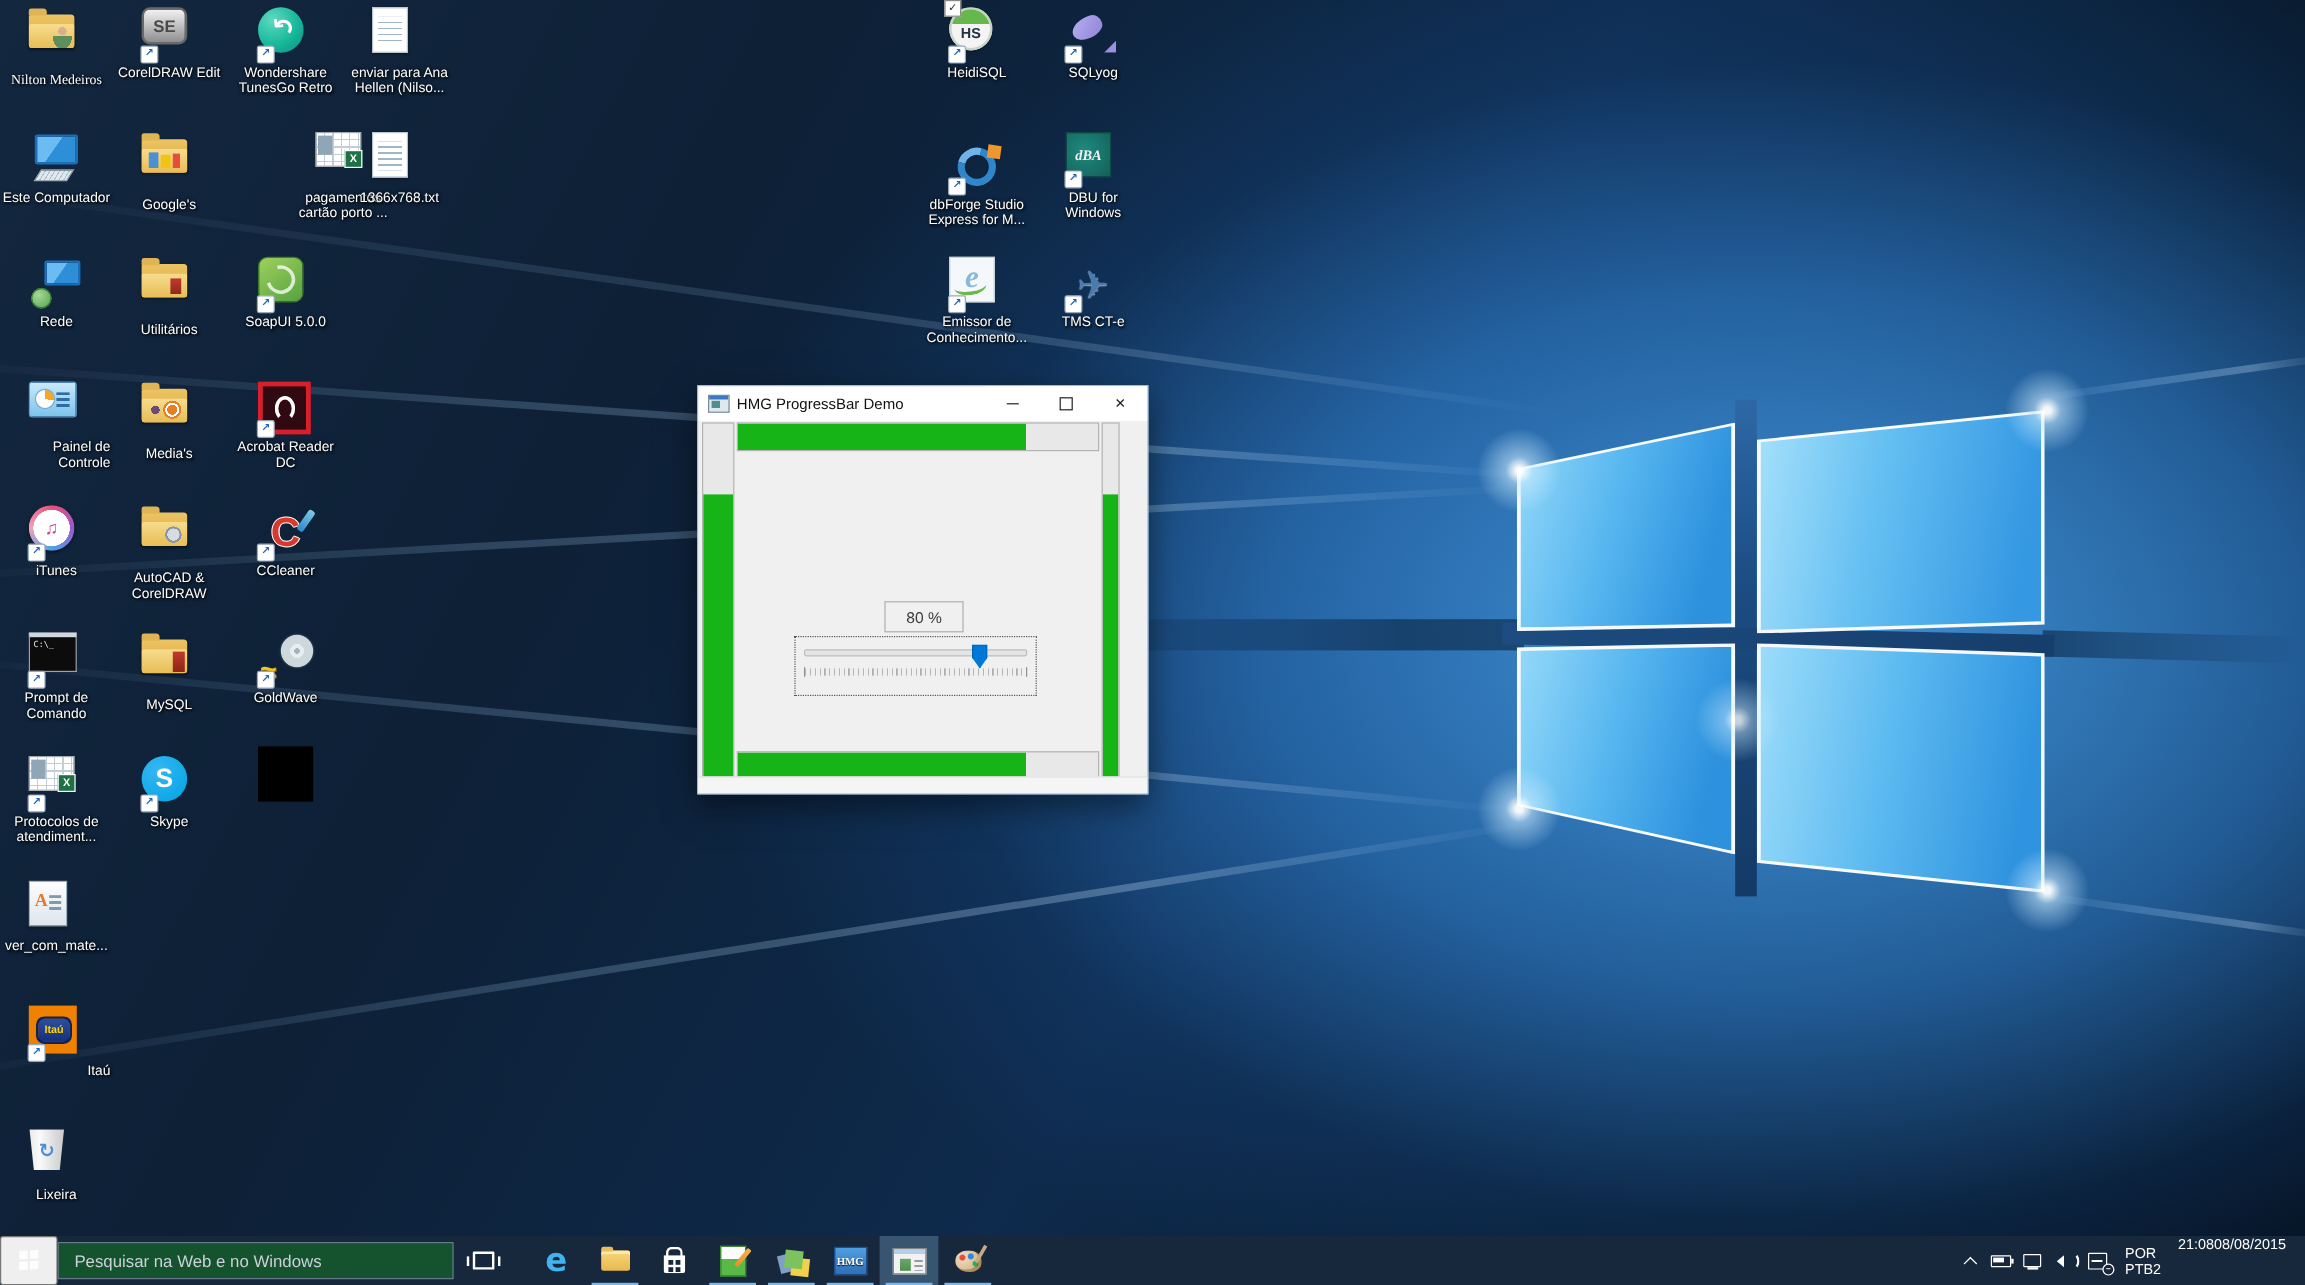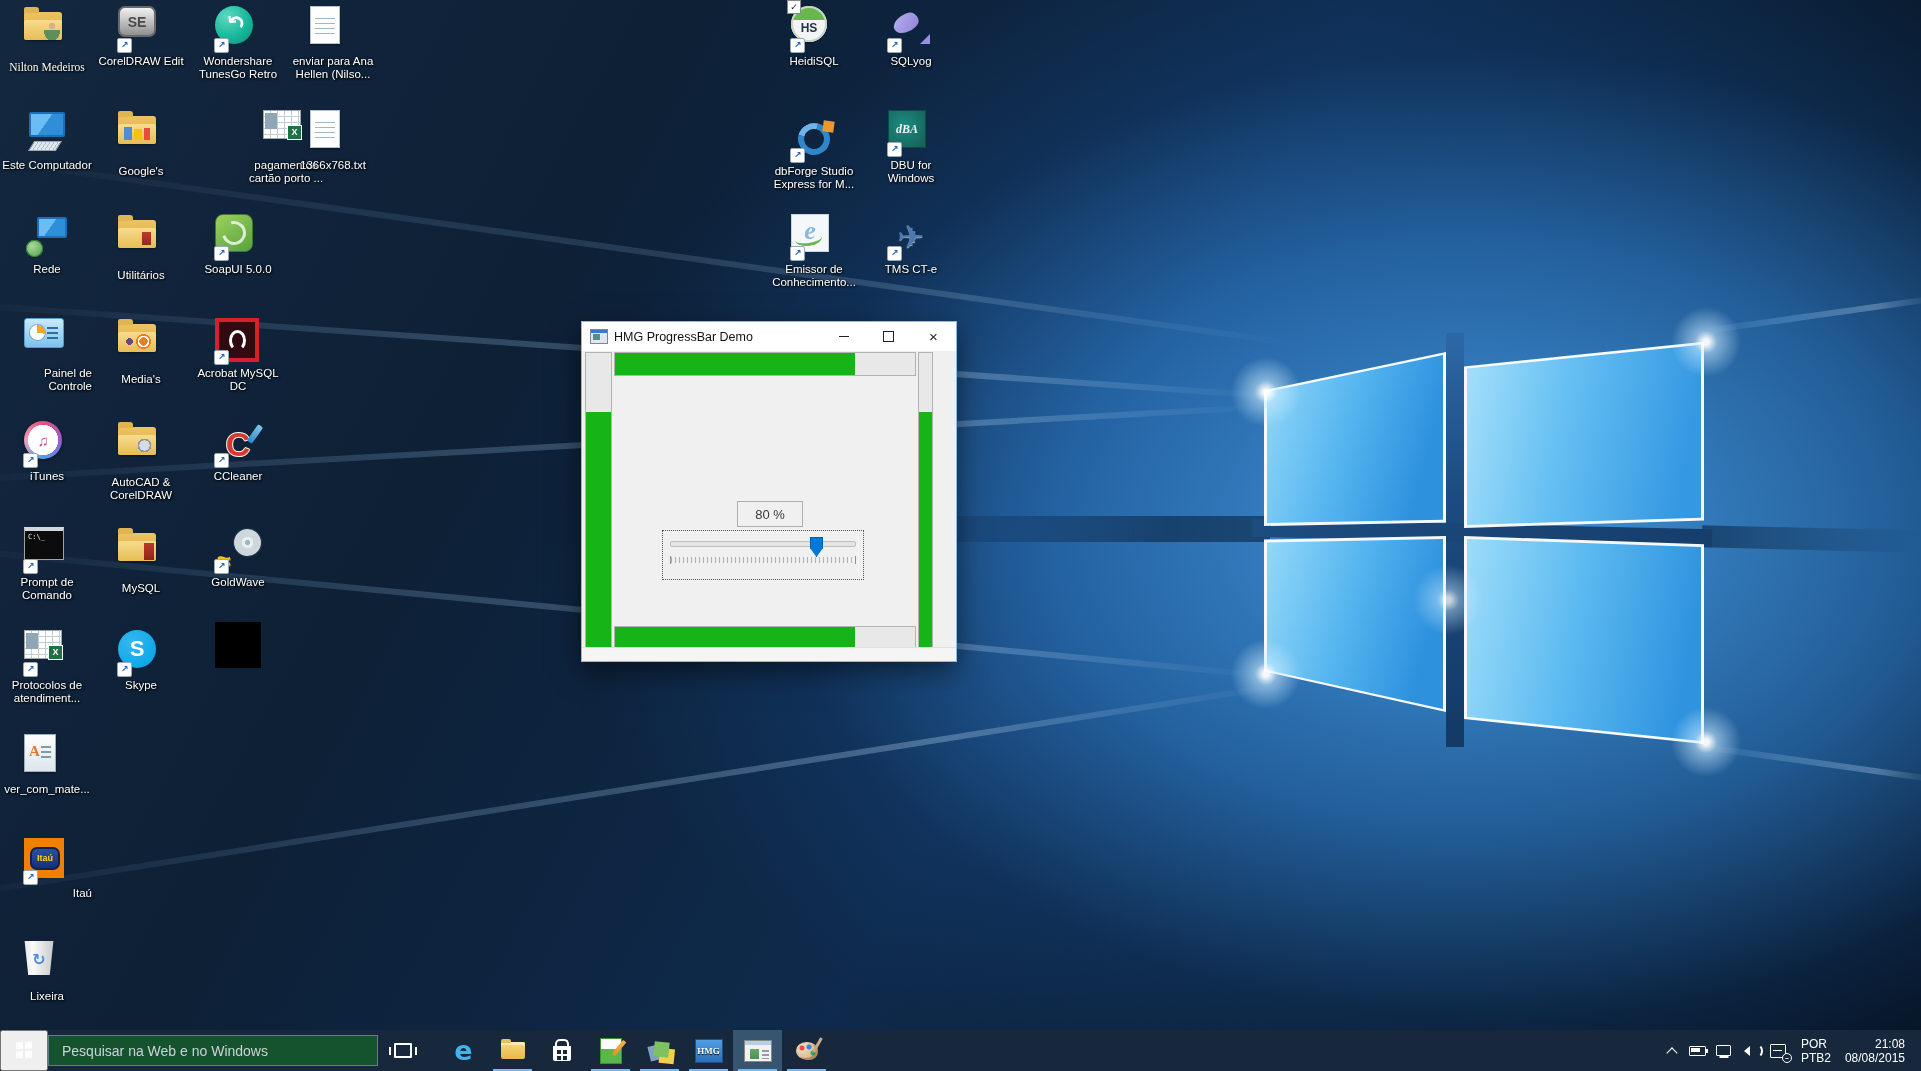--- a/index.html
+++ b/index.html
@@ -273,21 +273,21 @@
   .t-volume::before{content:"";position:absolute;left:5px;top:50%;transform:translateY(-50%);
      border:5px solid transparent;border-right:6px solid #fff;border-left-width:2px}
   .t-volume::after{content:"";position:absolute;left:14px;top:50%;transform:translateY(-50%);width:8px;height:10px;
      border:2px solid transparent;border-right:2px solid #fff;border-radius:50%}
   .t-action-center{width:30px}
   .t-action-center::before{content:"";width:14px;height:12px;border:1.5px solid #fff;border-radius:1px;
      background:repeating-linear-gradient(to bottom,transparent 0 3px,#fff 3px 4.5px) 2px 2px/9px 7px no-repeat}
   .t-action-center::after{content:"\2013";position:absolute;right:1px;bottom:8px;width:8px;height:8px;background:#17283c;
      border:1px solid #fff;border-radius:50%;color:#fff;font:bold 7px/7px "Liberation Sans",sans-serif;text-align:center}
   #lang{display:flex;flex-direction:column;justify-content:center;padding:0 8px;color:#fff;font-size:12px;line-height:14px;text-align:left}
-  #clock{display:flex;flex-direction:column;justify-content:center;padding:0 6px;color:#fff;font-size:12px;line-height:14px;text-align:right}
+  #clock{display:flex;flex-direction:row;justify-content:center;padding:0 6px;color:#fff;font-size:12px;line-height:14px;text-align:right}
 </style>
 </head>
 <body>
 
 <div id="wallpaper">
   <div class="ray ray1"></div>
   <div class="ray ray2"></div>
   <div class="ray ray3"></div>
   <div class="ray ray4"></div>
   <div class="ray ray5"></div>
@@ -448,21 +448,21 @@
       <div class="glyph g-folder-cone"></div>
 
     </div>
     <div class="dlabel">Media's</div>
   </div>
     <div class="dcell" style="left: 193px; top: 318px;">
     <div class="dicon">
       <div class="glyph g-acrobat"></div>
       <div class="sc"></div>
     </div>
-    <div class="dlabel">Acrobat MySQL DC</div>
+    <div class="dlabel">Acrobat Reader DC</div>
   </div>
     <div class="dcell" style="left: 2px; top: 421px;">
     <div class="dicon">
       <div class="glyph g-itunes"></div>
       <div class="sc"></div>
     </div>
     <div class="dlabel">iTunes</div>
   </div>
     <div class="dcell" style="left: 96px; top: 421px;">
     <div class="dicon">

